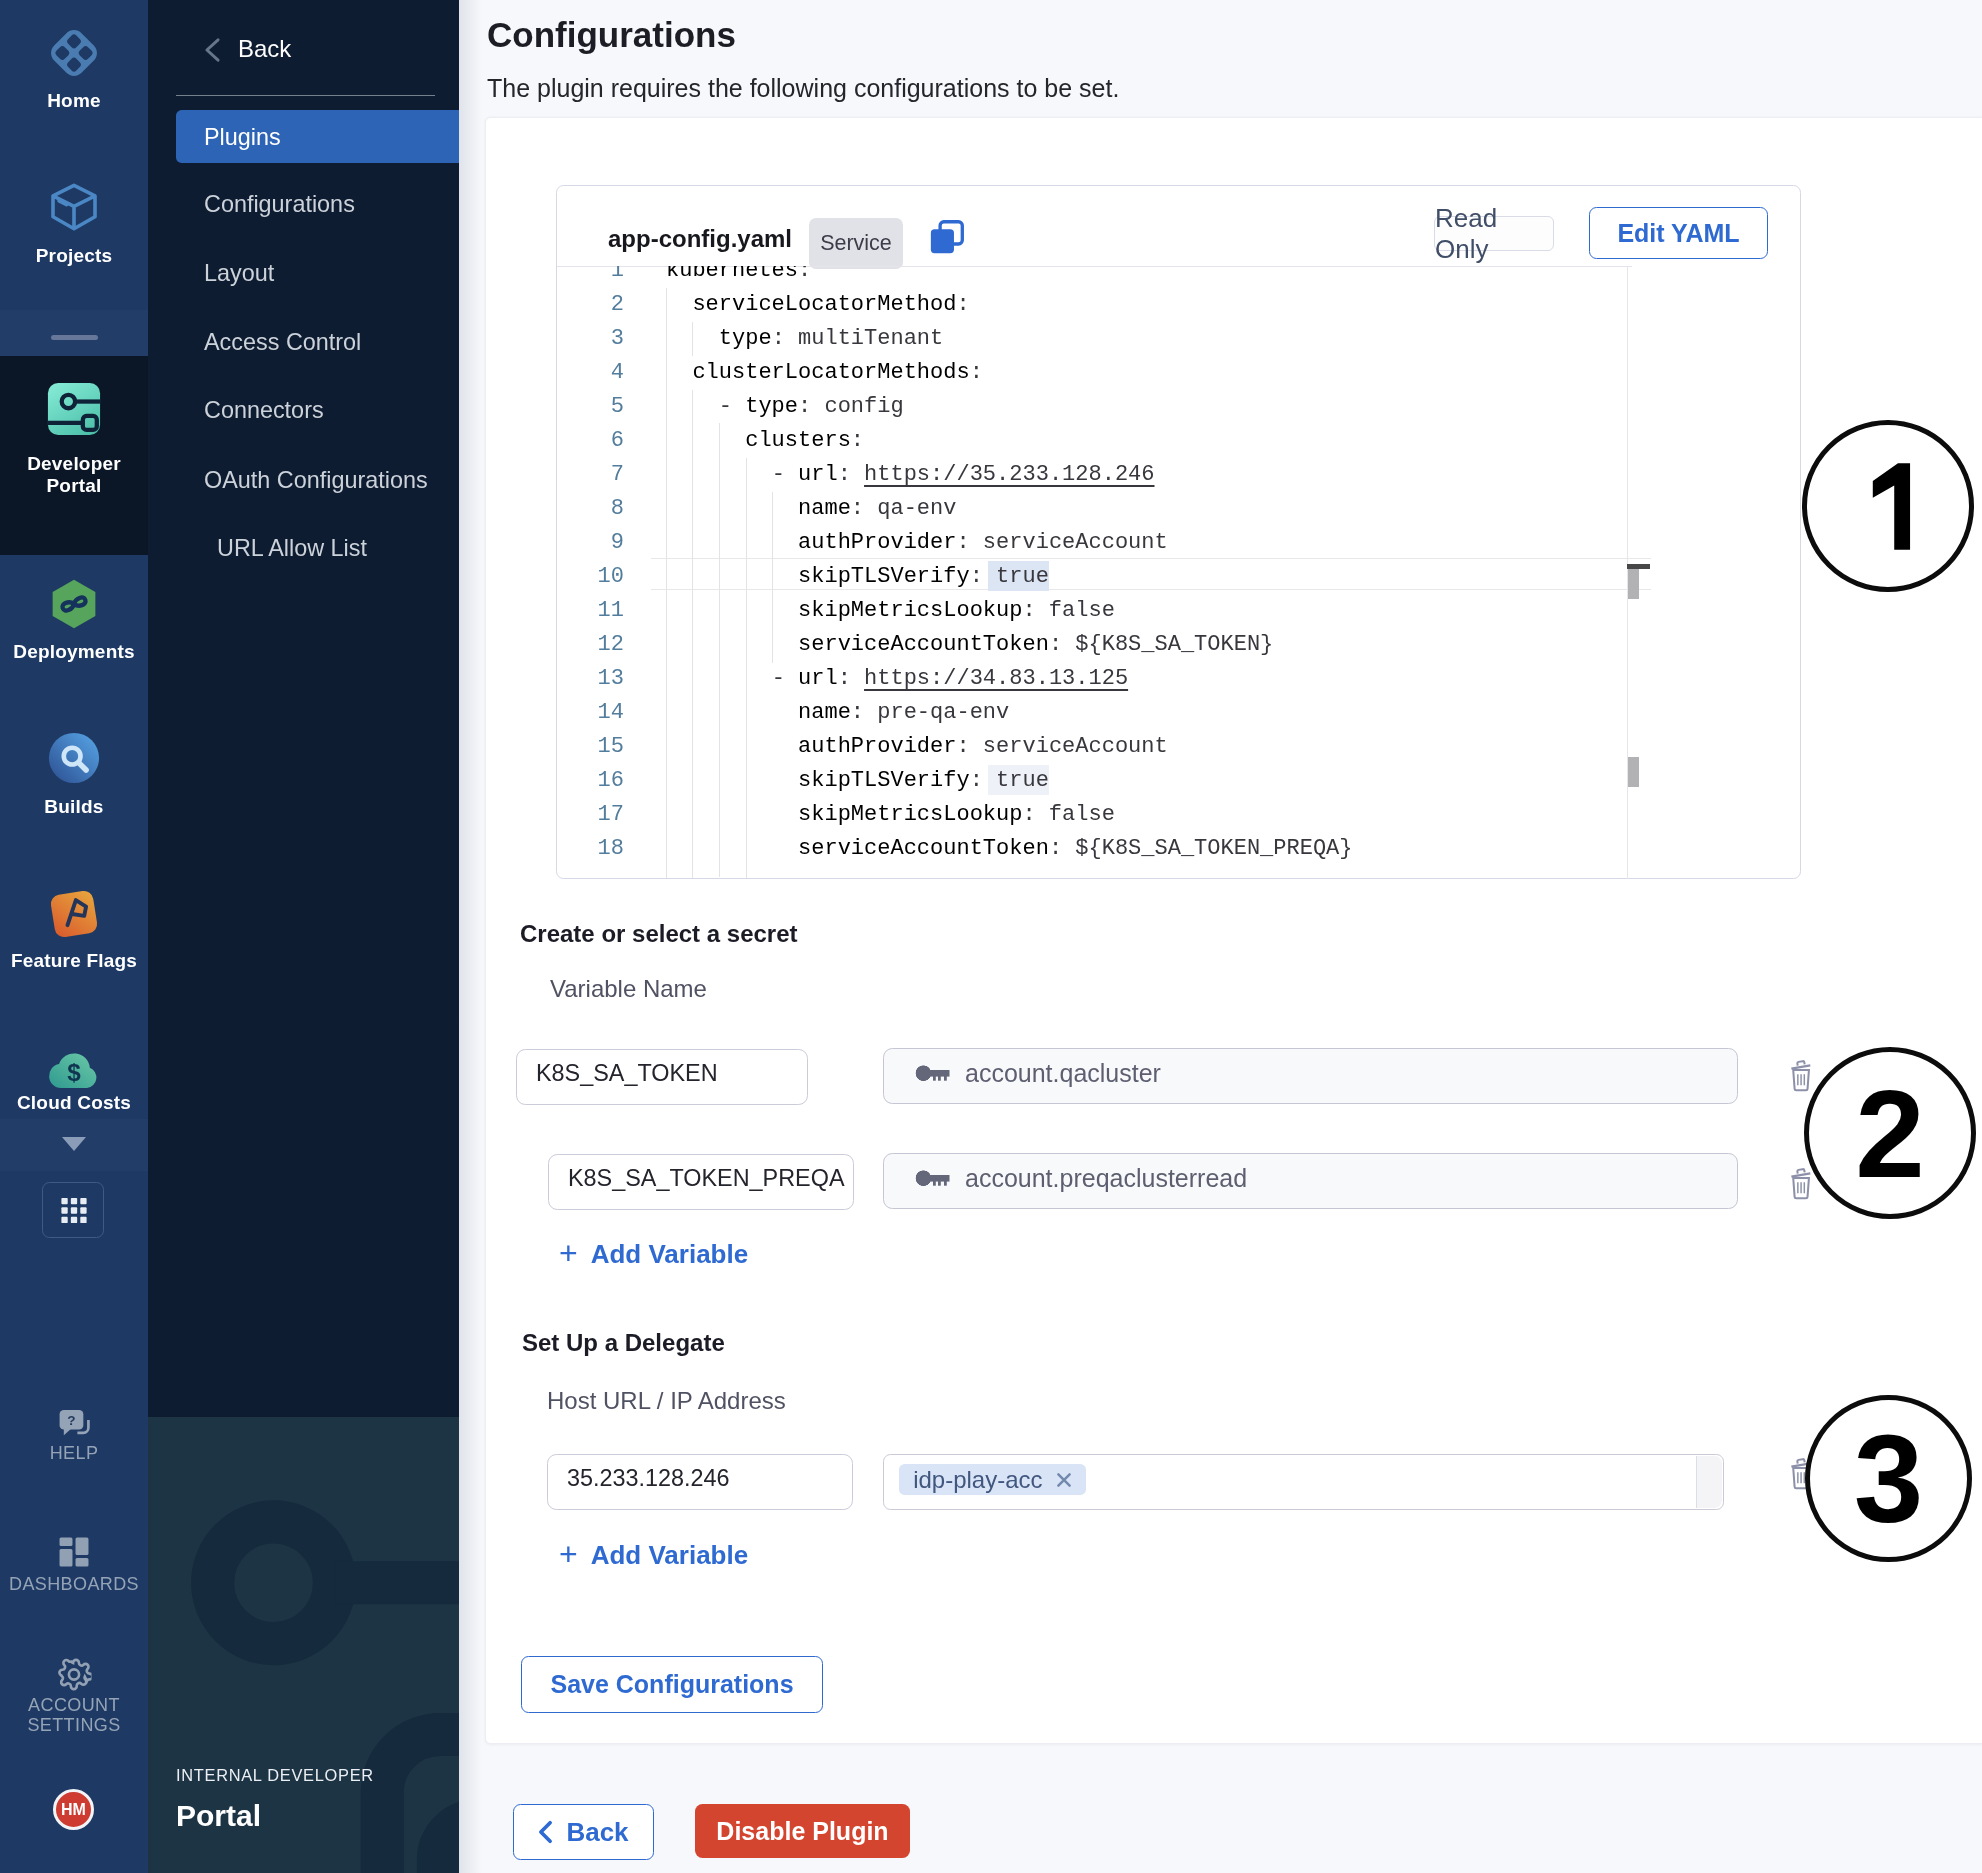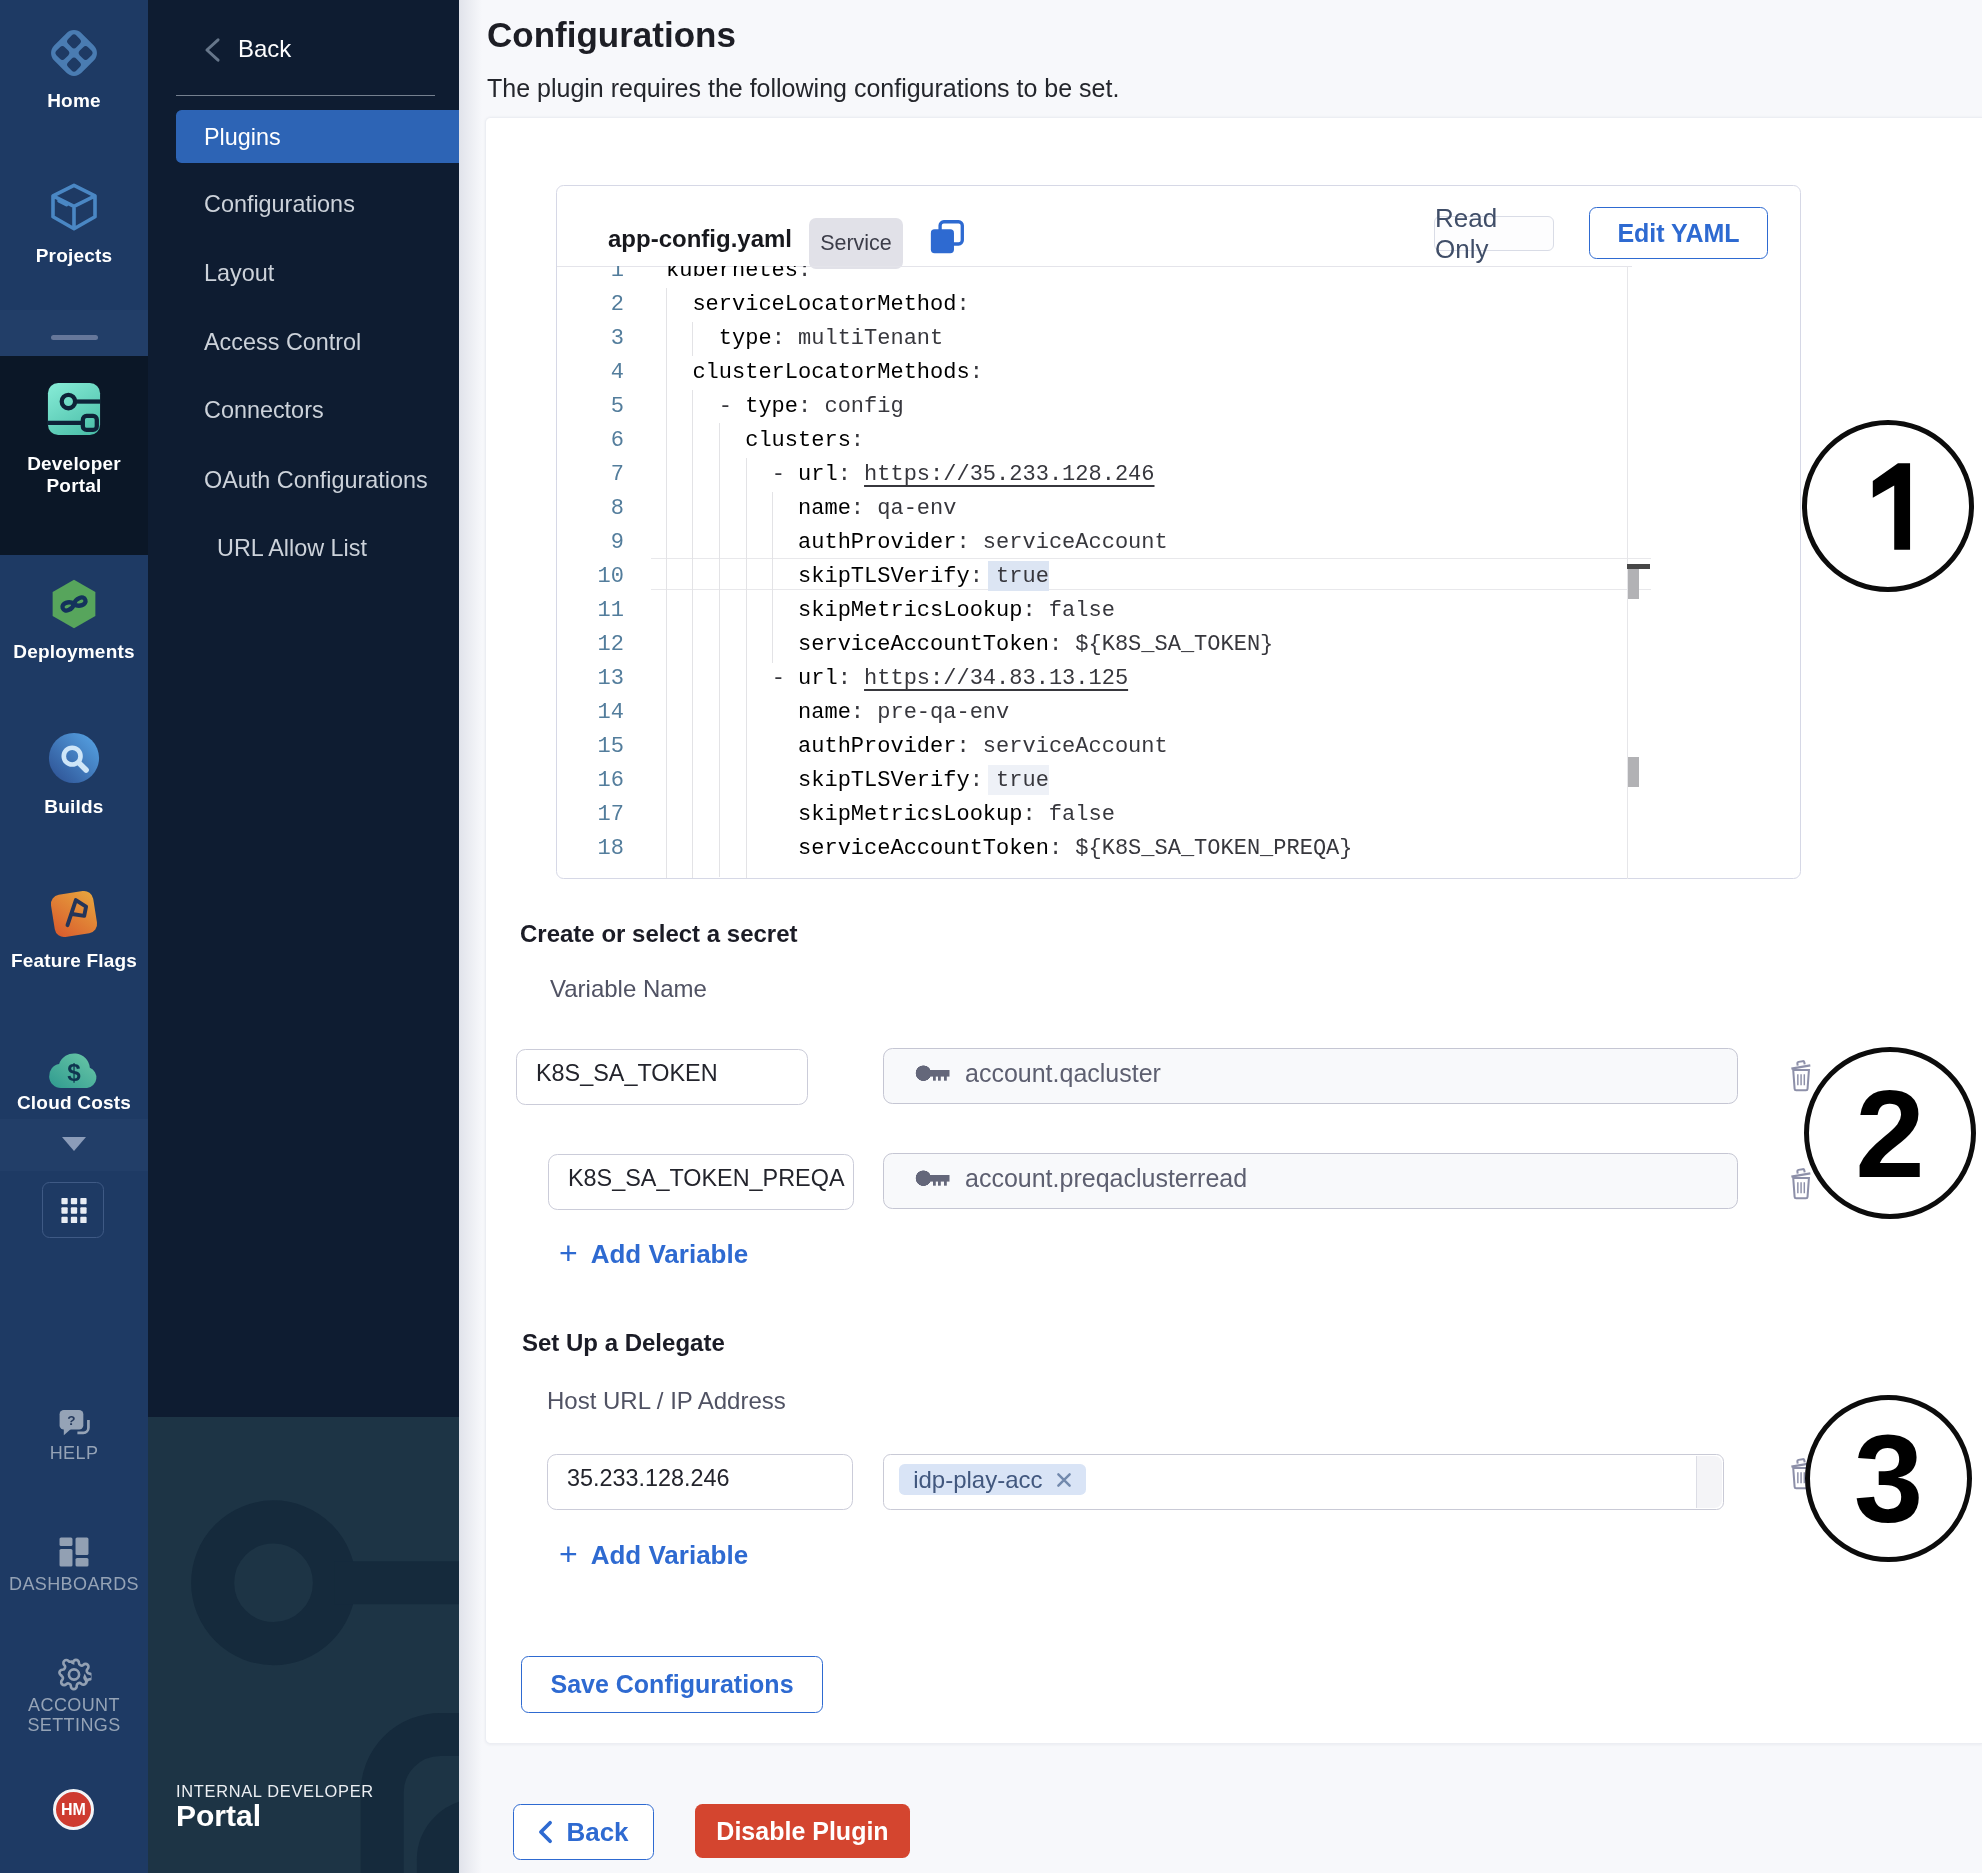--- a/index.html
+++ b/index.html
@@ -194,21 +194,21 @@
     <div class="sn-item" style="top:535px;margin-left:13px;">URL Allow List</div>
     <div id="subbottom">
       <svg width="311" height="457" viewBox="0 0 332 488" style="position:absolute;left:0;top:0;">
         <g fill="none" stroke="#152a3c" stroke-width="46">
           <circle cx="134" cy="177" r="65"></circle>
           <path d="M199 177 H340"></path>
           <path d="M372 339 H312 a62 62 0 0 0 -62 62 V500"></path>
           <path d="M380 431 H352 a42 42 0 0 0 -42 42 V500"></path>
         </g>
       </svg>
-      <div style="position:absolute;left:28px;top:349px;color:#eceff3;font-size:16.4px;letter-spacing:0.7px;margin-top:16px;">INTERNAL DEVELOPER</div>
+      <div style="position:absolute;left:28px;top:349px;color:#eceff3;font-size:16.4px;letter-spacing:0.7px;">INTERNAL DEVELOPER</div>
       <div style="position:absolute;left:28px;top:382px;color:#fff;font-size:30px;font-weight:700;">Portal</div>
     </div>
   </div>
   <div id="main">
     <div class="abs" style="left:459px;top:0;width:22.5px;height:1874px;background:linear-gradient(to right, rgba(167,173,192,0.28), rgba(167,173,192,0));"></div>
     <div class="abs" style="left:487px;top:15px;color:#1d1e25;font-size:35px;font-weight:700;">Configurations</div>
     <div class="abs" style="left:487px;top:74px;color:#24262c;font-size:25px;">The plugin requires the following configurations to be set.</div>
     <div id="card"></div>
     <div id="yamlbox"></div>
 

